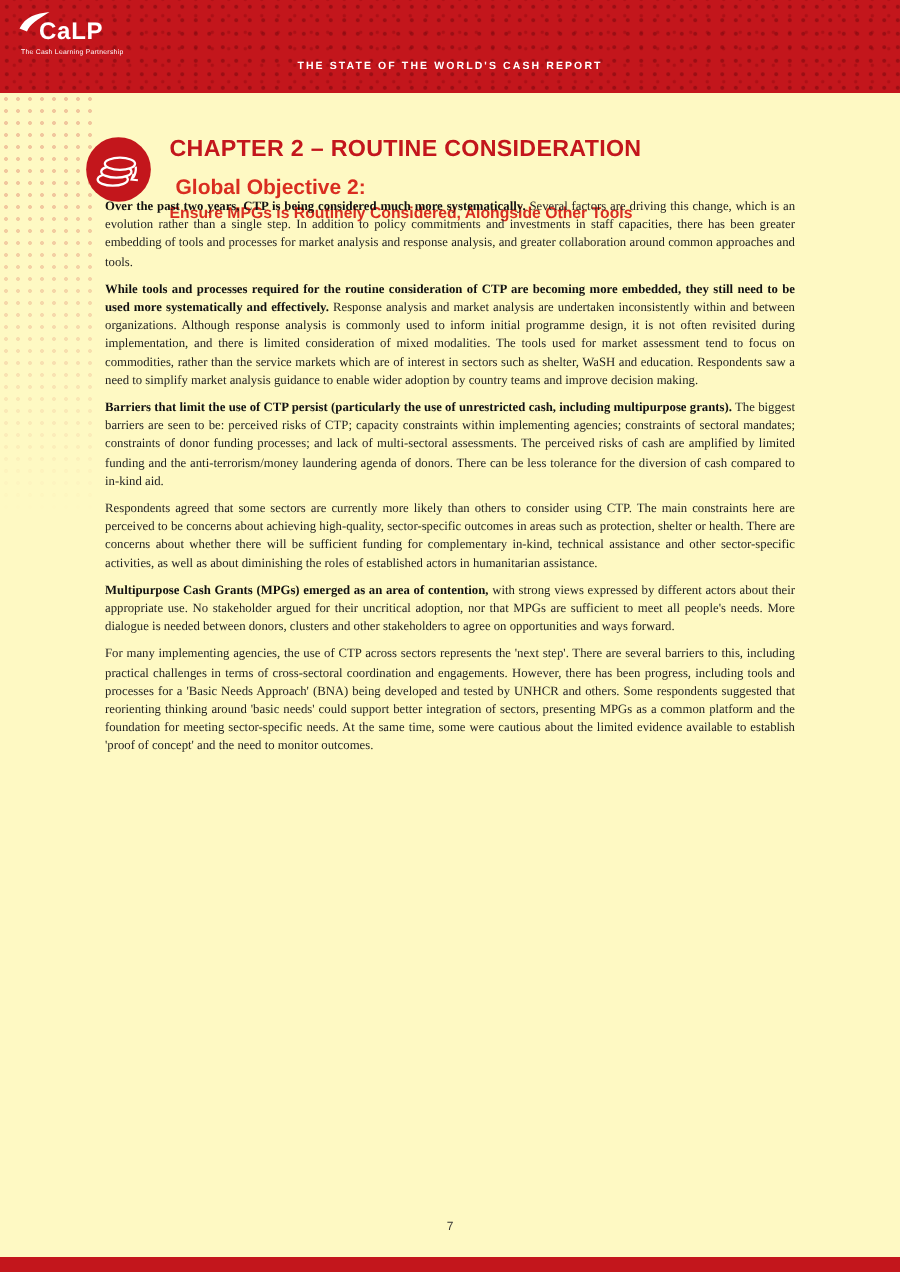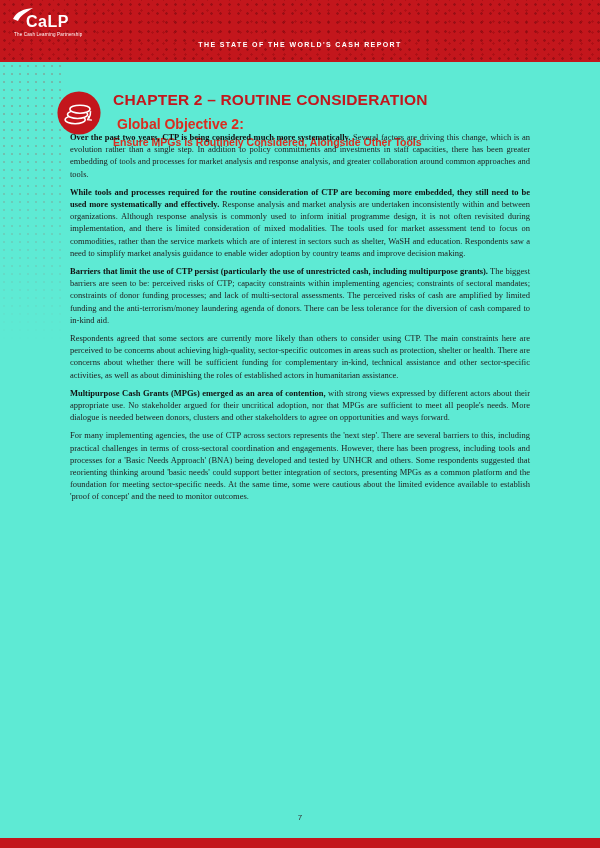--- a/index.html
+++ b/index.html
@@ -5,21 +5,21 @@
   html, body {
     margin: 0;
     padding: 0;
     background: #ffffff;
     font-family: "Liberation Sans", sans-serif;
   }
   .page {
     position: relative;
     width: 600px;
     height: 848px;
-    background: #5eead4;
+    background: #fef9c3;
     overflow: hidden;
   }
 
   
   .header-band {
     position: absolute;
     top: 0; left: 0;
     width: 600px;
     height: 62px;
     background-color: #c3161c;

